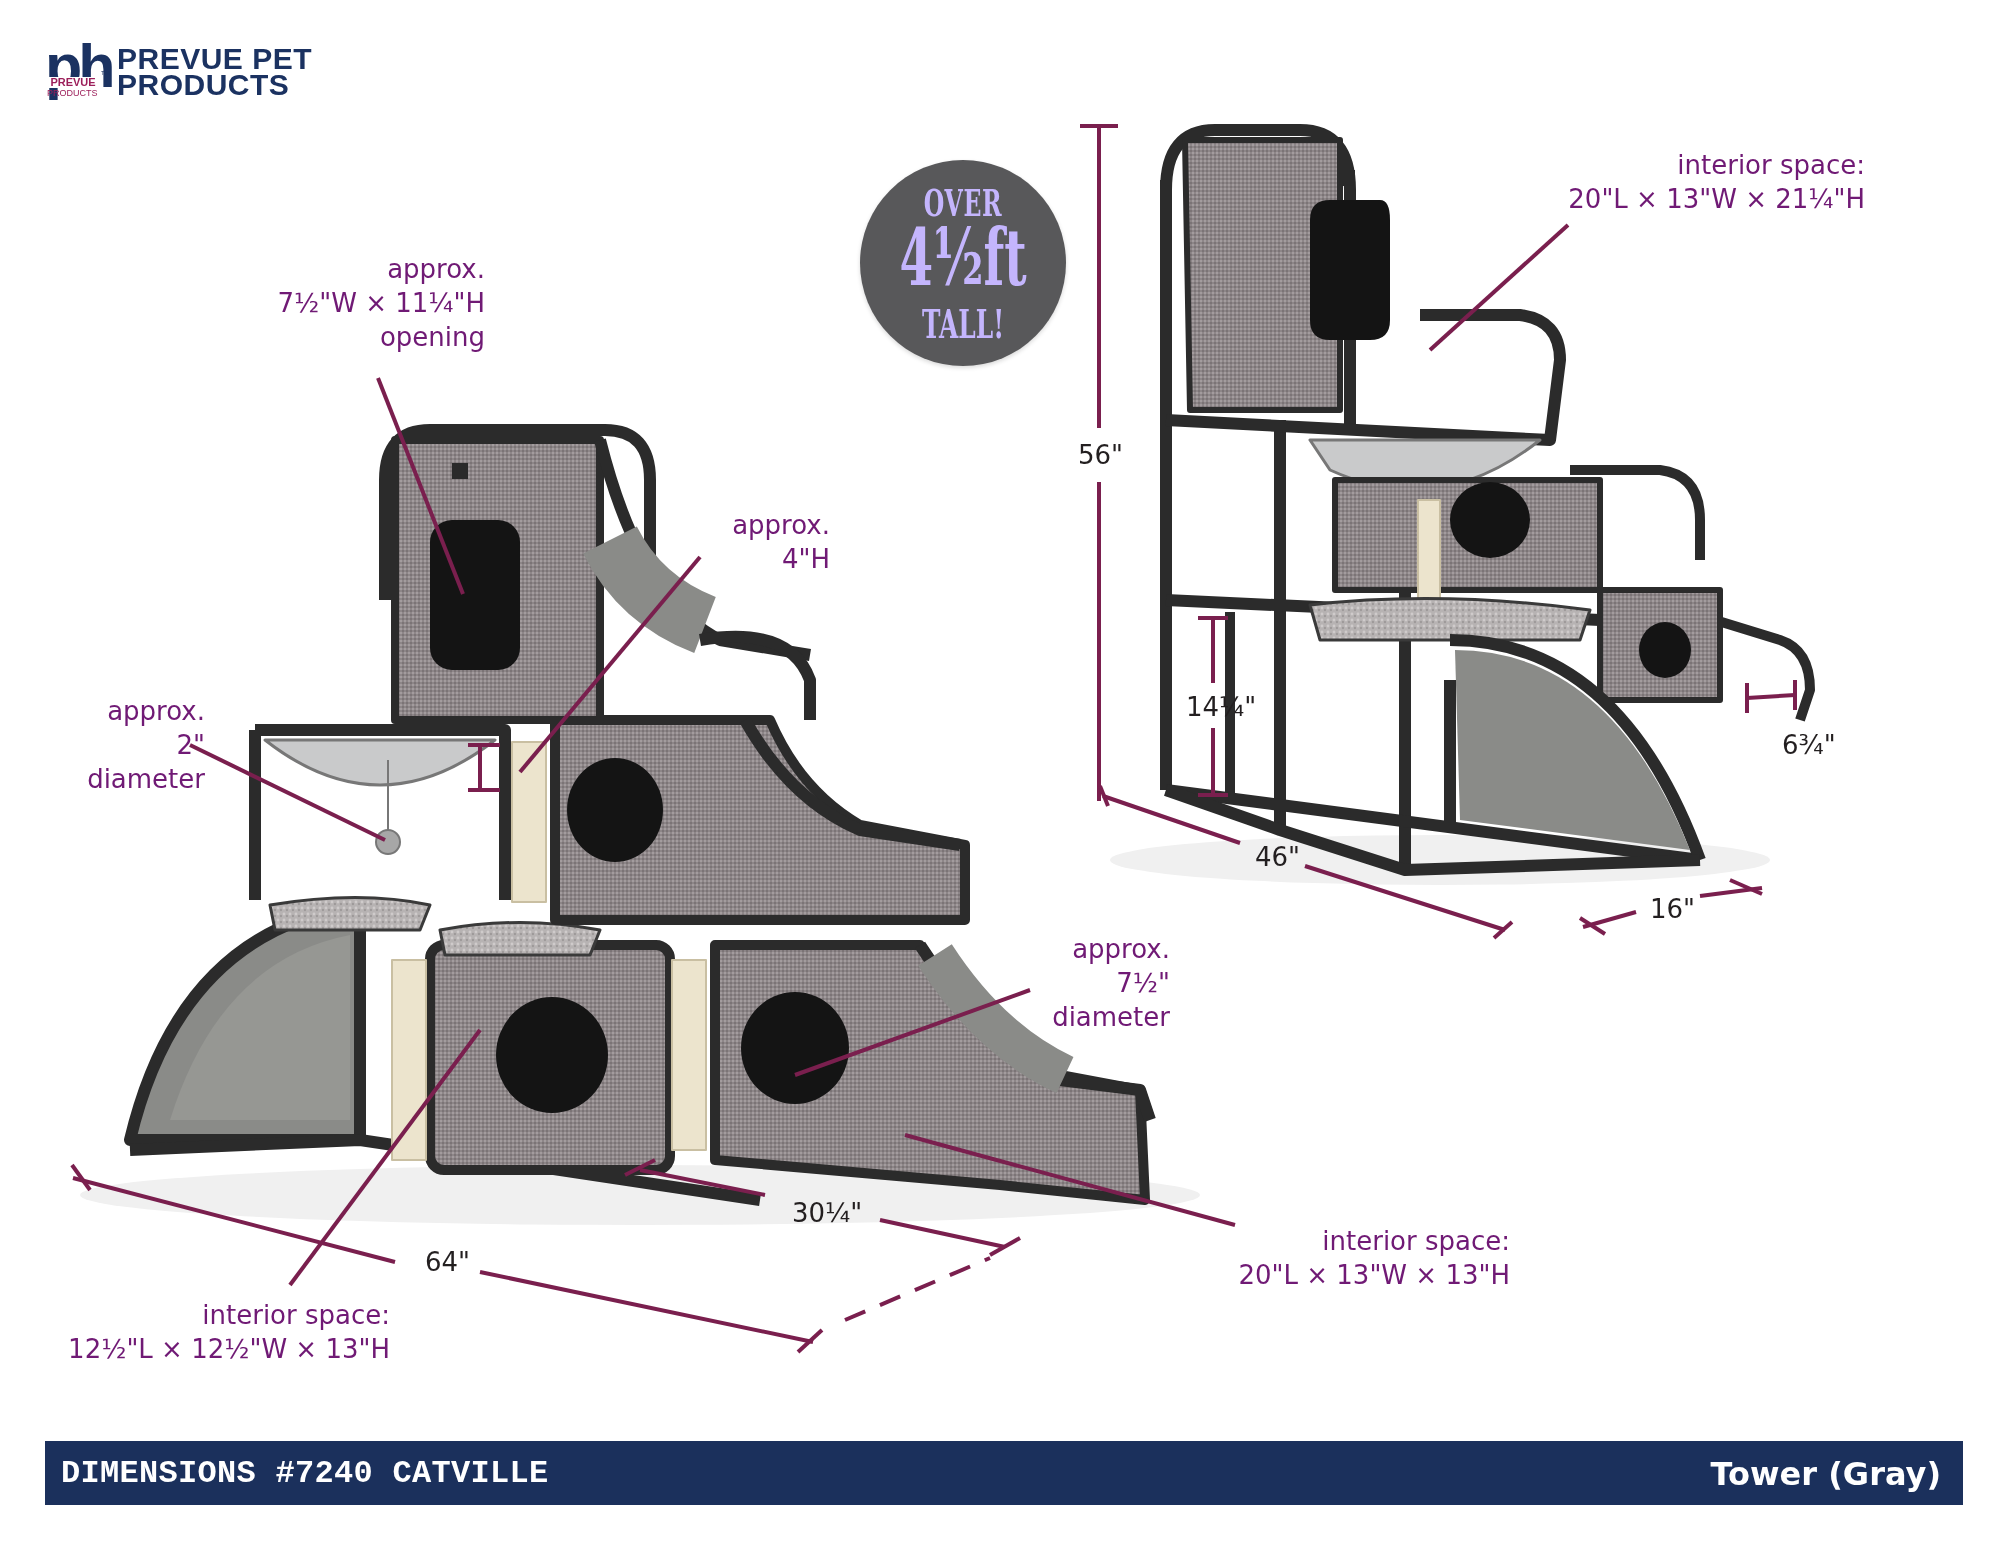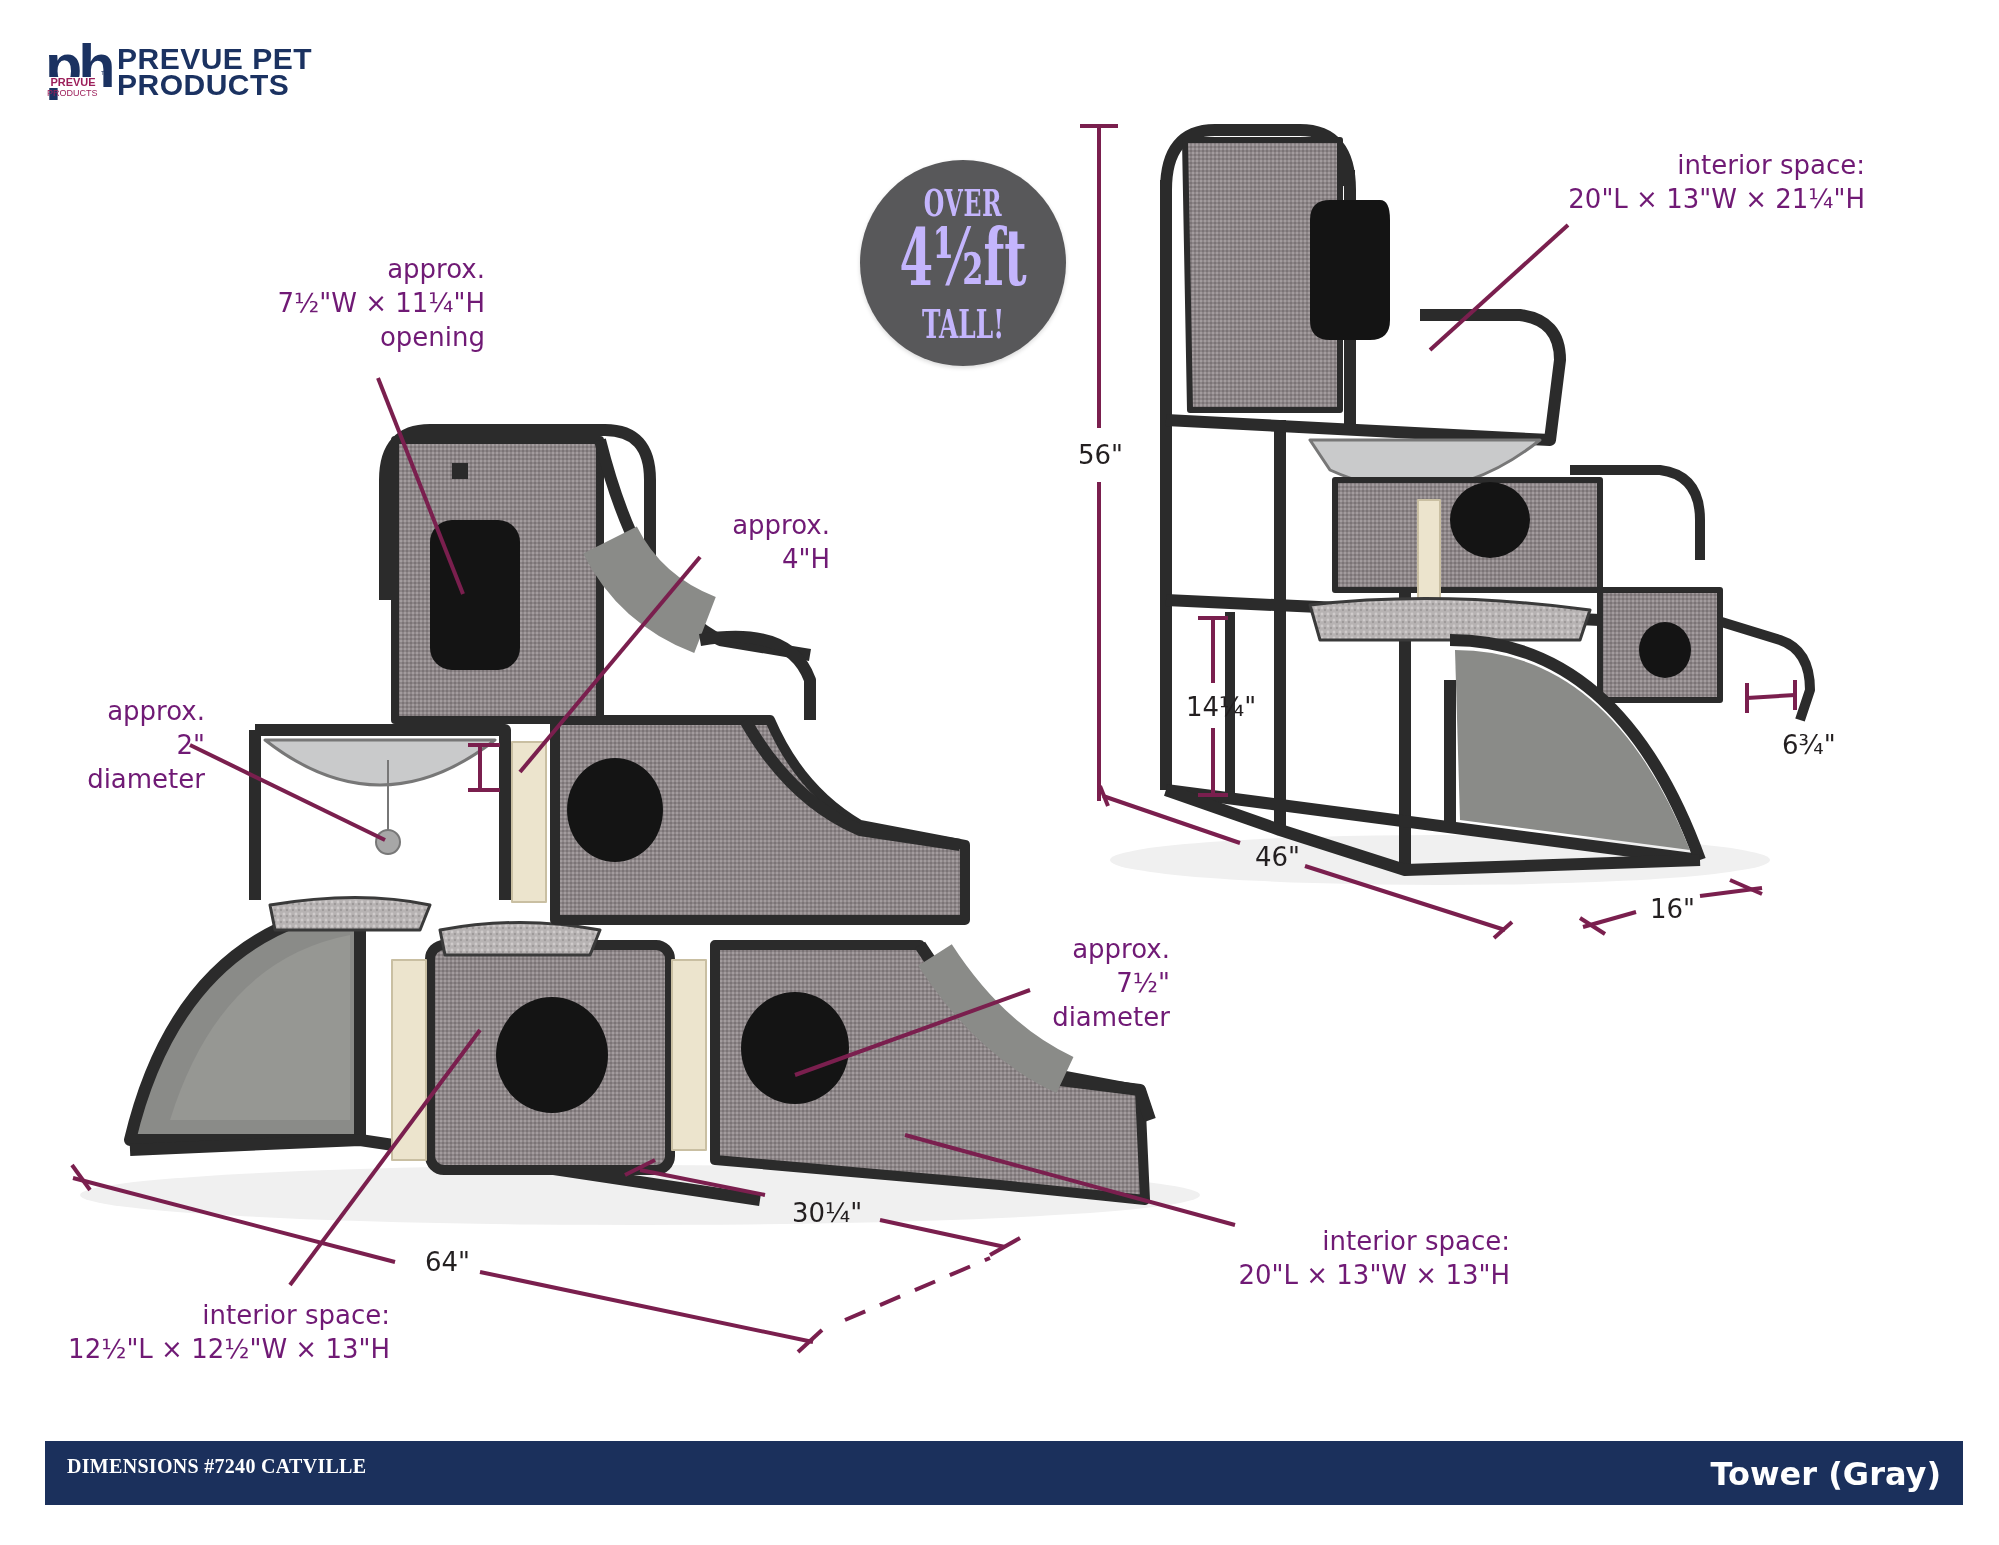--- a/index.html
+++ b/index.html
@@ -20,22 +20,22 @@
   .badge { left:860px; top:160px; width:206px; height:206px; border-radius:50%;
            background:#58585a; color:#c4b5fd; text-align:center;
            font-family:"DejaVu Serif","Liberation Serif",serif; font-weight:bold;
            box-shadow:0 2px 4px rgba(0,0,0,0.15); }
   .badge .l1 { position:absolute; left:0; right:0; top:20px; font-size:38px; transform:scaleX(0.62); letter-spacing:1px; }
   .badge .l2 { position:absolute; left:0; right:0; top:58px; font-size:78px; line-height:80px; transform:scaleX(0.62); }
   .badge .l3 { position:absolute; left:0; right:0; top:140px; font-size:40px; transform:scaleX(0.62); }
   .note { font-size:26px; line-height:34px; text-align:right; color:#701a75; white-space:nowrap; }
   .dim { font-size:26px; line-height:30px; color:#231f20; white-space:nowrap; }
   .banner { left:45px; top:1441px; width:1918px; height:64px; background:#1b305c; }
-  .banner-left { position:absolute; left:22px; top:14px; color:#ffffff; font-weight:bold;
-                 font-size:20px; letter-spacing:0.3px; font-family:Liberation Serif, serif; }
+  .banner-left { position:absolute; left:16px; top:14px; color:#ffffff; font-weight:bold;
+                 font-size:32px; letter-spacing:0.3px; font-family:Liberation Mono, monospace; }
   .banner-right { position:absolute; right:22px; top:14px; color:#ffffff; font-weight:bold;
                   font-size:32px; font-family:"DejaVu Sans",sans-serif; }
   svg.art { position:absolute; left:0; top:0; }
 </style>
 </head>
 <body>
 
 <svg class="art" width="1999" height="1545" viewBox="0 0 1999 1545">
   <defs>
     <pattern id="tweed" width="4" height="4" patternUnits="userSpaceOnUse">

